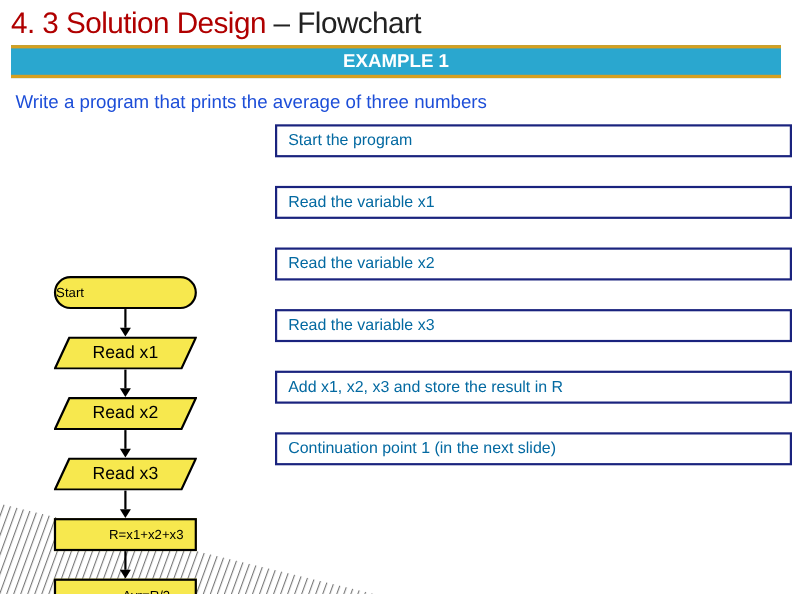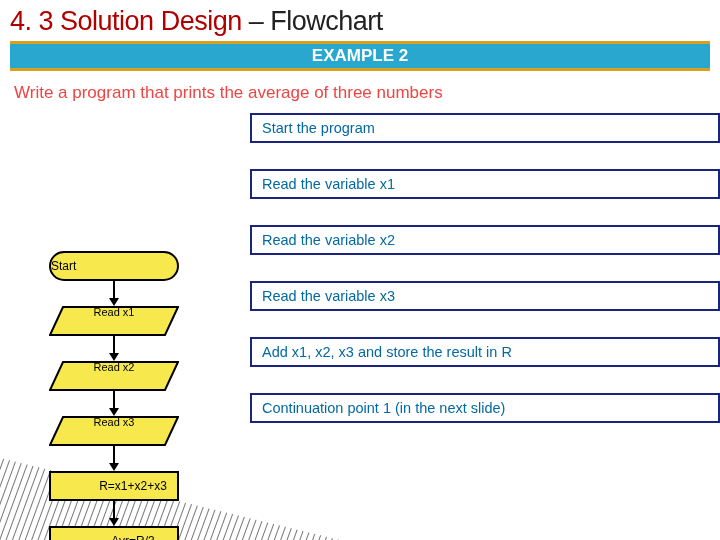--- a/index.html
+++ b/index.html
@@ -31,21 +31,21 @@
     text-align: center;
     font-weight: bold;
     color: #fff;
     font-size: 17px;
     padding: 2px 0;
     font-family: Verdana, Arial, sans-serif;
   }
   .prompt {
     font-size: 17px;
     padding: 8px 6px 10px 14px;
-    color: #ef4444;
+    color: #1d4ed8;
   }
   .desc-box {
     border: 2px solid #1a237e;
     padding: 5px 10px;
     font-size: 14.5px;
     color: #0369a1;
     background: #fff;
   }
   
   .terminator {
@@ -58,23 +58,23 @@
     align-items: center;
     justify-content: flex-start;
     font-size: 12px;
   }
   
   .io {
     width: 130px;
     height: 30px;
     position: relative;
     display: flex;
-    align-items: flex-start;
+    align-items: center;
     justify-content: center;
-    font-size: 11px;
+    font-size: 16px;
   }
   .io svg { position: absolute; inset: 0; }
   .io span { position: relative; z-index: 1; }
   
   .process {
     width: 130px;
     height: 30px;
     border: 2px solid #000;
     background: #f7e84e;
     display: flex;
@@ -129,21 +129,21 @@
 <body>
 
 <div class="title">
   <span>4. 3</span>
   <span>Solution Design</span>
   <span class="dash">–</span>
   <span class="sub">Flowchart</span>
 </div>
 
 <div class="banner-wrap">
-  <div class="banner">EXAMPLE 2</div>
+  <div class="banner">EXAMPLE 1</div>
 </div>
 
 <div class="prompt">Write a program that prints the average of three numbers</div>
 
 <div class="main">
 
   <div class="flow-col">
 
     <div class="flow-item">
       <div class="terminator">

